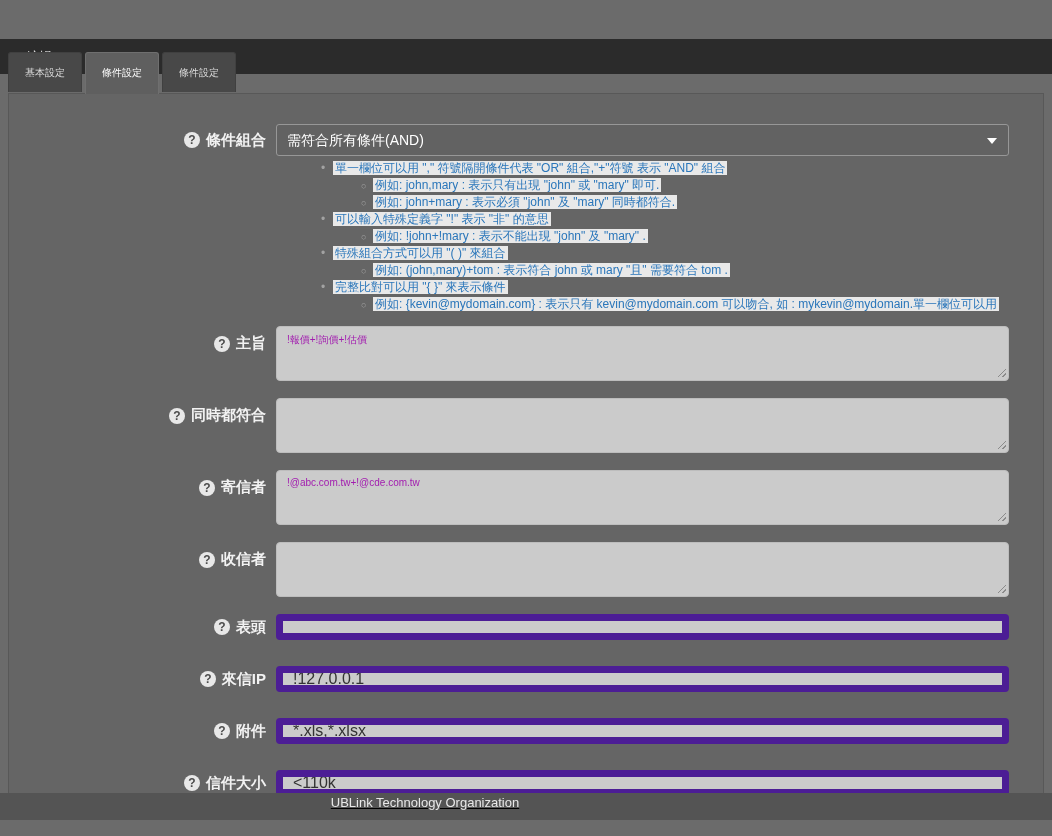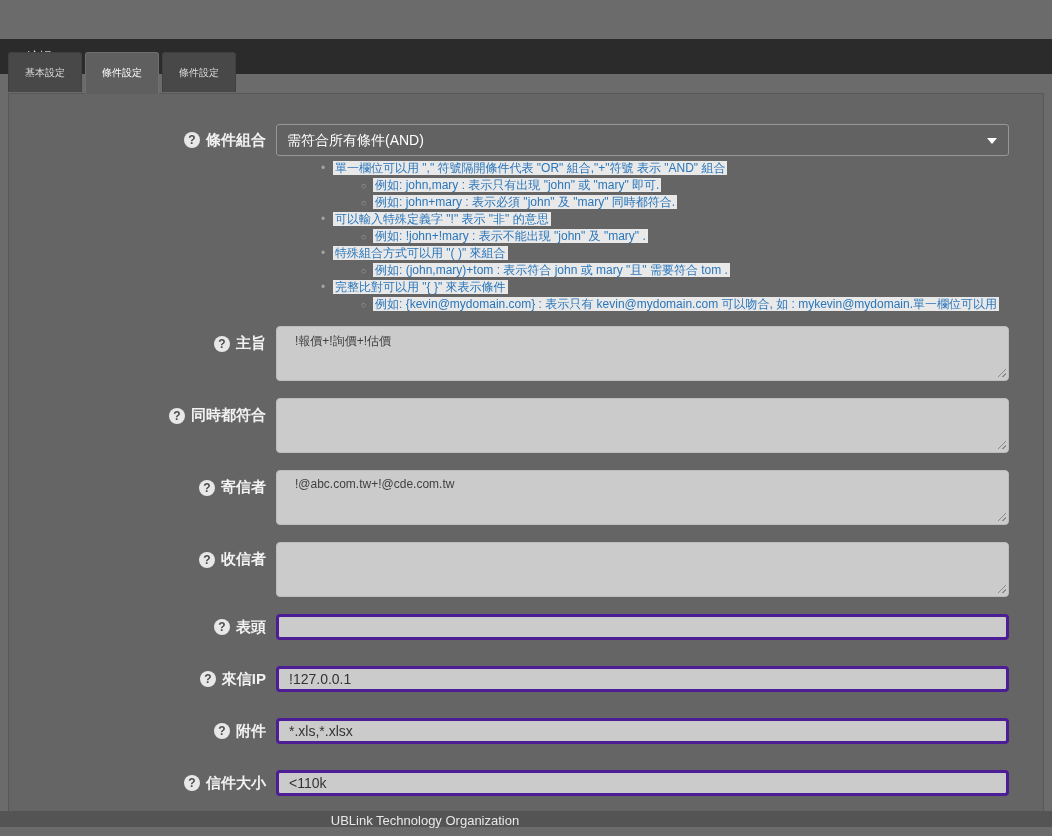--- a/index.html
+++ b/index.html
@@ -55,50 +55,50 @@
     white-space:nowrap; overflow:hidden;
   }
   .caret {
     position:absolute; right:11px; top:13px; width:0; height:0;
     border-left:5px solid transparent; border-right:5px solid transparent;
     border-top:6px solid #ffffff;
   }
   textarea.field {
     width:733px; height:55px; display:block;
     background:#cbcbcb; border:1px solid #bdbdbd; border-radius:4px;
-    font-size:12px; color:#404040; padding:6px 18px; resize:none;
+    font-size:10px; color:#a21caf; padding:6px 10px; resize:none;
     font-family:inherit; overflow:hidden;
   }
   .grip {
     position:absolute; right:3px; bottom:4px; width:11px; height:11px;
     background:repeating-linear-gradient(-45deg, transparent 0 2px, #8b8b8b 2px 3px);
     clip-path:polygon(100% 0, 100% 100%, 0 100%);
     cursor:nwse-resize;
   }
   input.field {
     width:733px; height:26px; display:block;
-    background:#cbcbcb; border:3px solid #4c1d95; border-radius:4px;
-    font-size:14px; color:#333; padding:0 10px; font-family:inherit;
+    background:#cbcbcb; border:7px solid #4c1d95; border-radius:4px;
+    font-size:16px; color:#333; padding:0 10px; font-family:inherit;
   }
   .help-list {
     list-style:none; margin:0 0 14px 312px;
     font-size:12px; line-height:16px;
   }
   .help-list li { position:relative; padding-left:12px; margin-bottom:1px; }
   .help-list li.l1::before {
     content:"•"; position:absolute; left:0; color:#a2a2a2;
   }
   .help-list li.l2 { margin-left:40px; }
   .help-list li.l2::before {
     content:"○"; position:absolute; left:0; top:1px; color:#a2a2a2; font-size:9px;
   }
   .help-text { background:#e9e9e9; color:#2a76ba; padding:0 2px; }
   .footer {
-    position:absolute; left:0; right:0; bottom:9px; height:16px;
-    background:#545454; z-index:3;
+    position:absolute; left:0; right:0; bottom:16px; height:27px;
+    background:#545454; z-index:3;text-decoration:underline;
   }
   .footer-text {
     width:850px; text-align:center; color:#e8e8e8;
     font-size:13px; line-height:20px;
   }
 </style>
 </head>
 <body>
 
 <div class="topbar">

